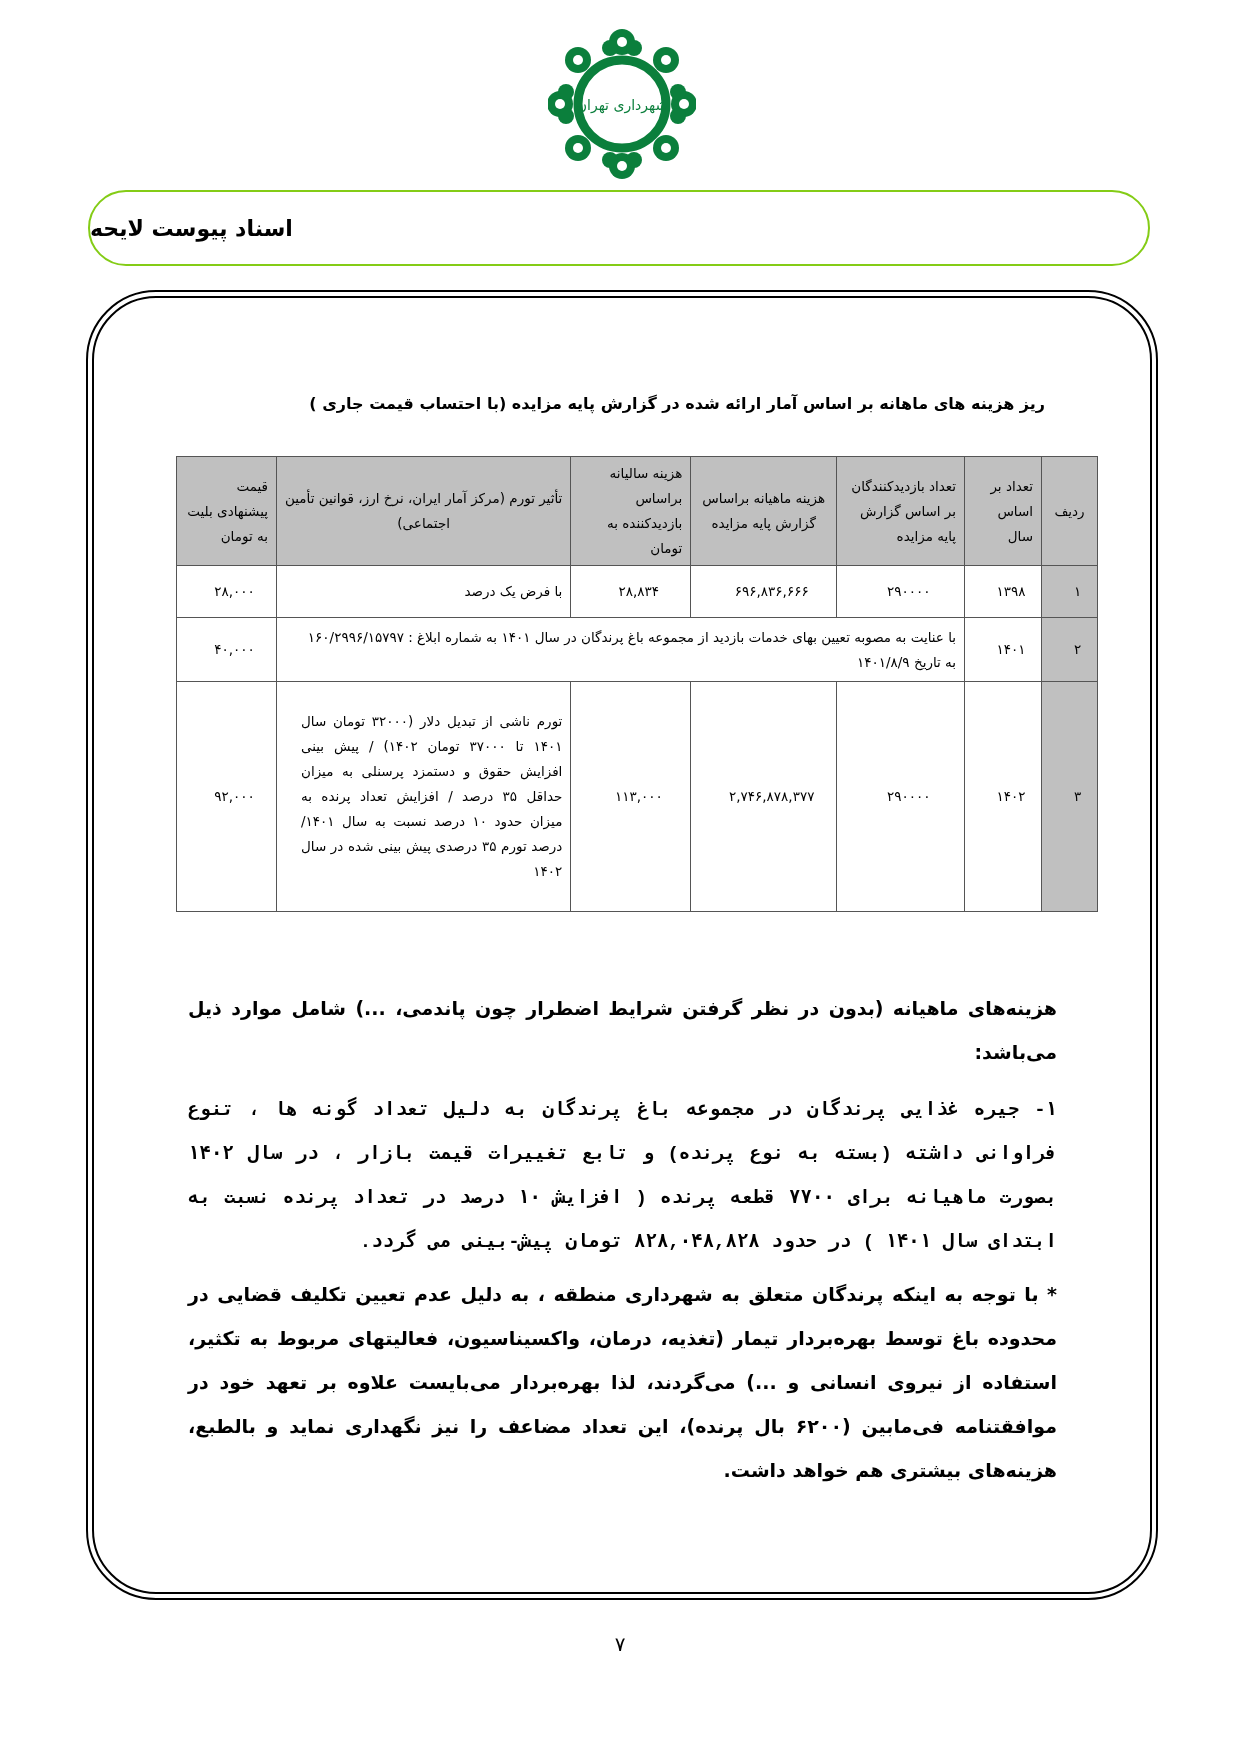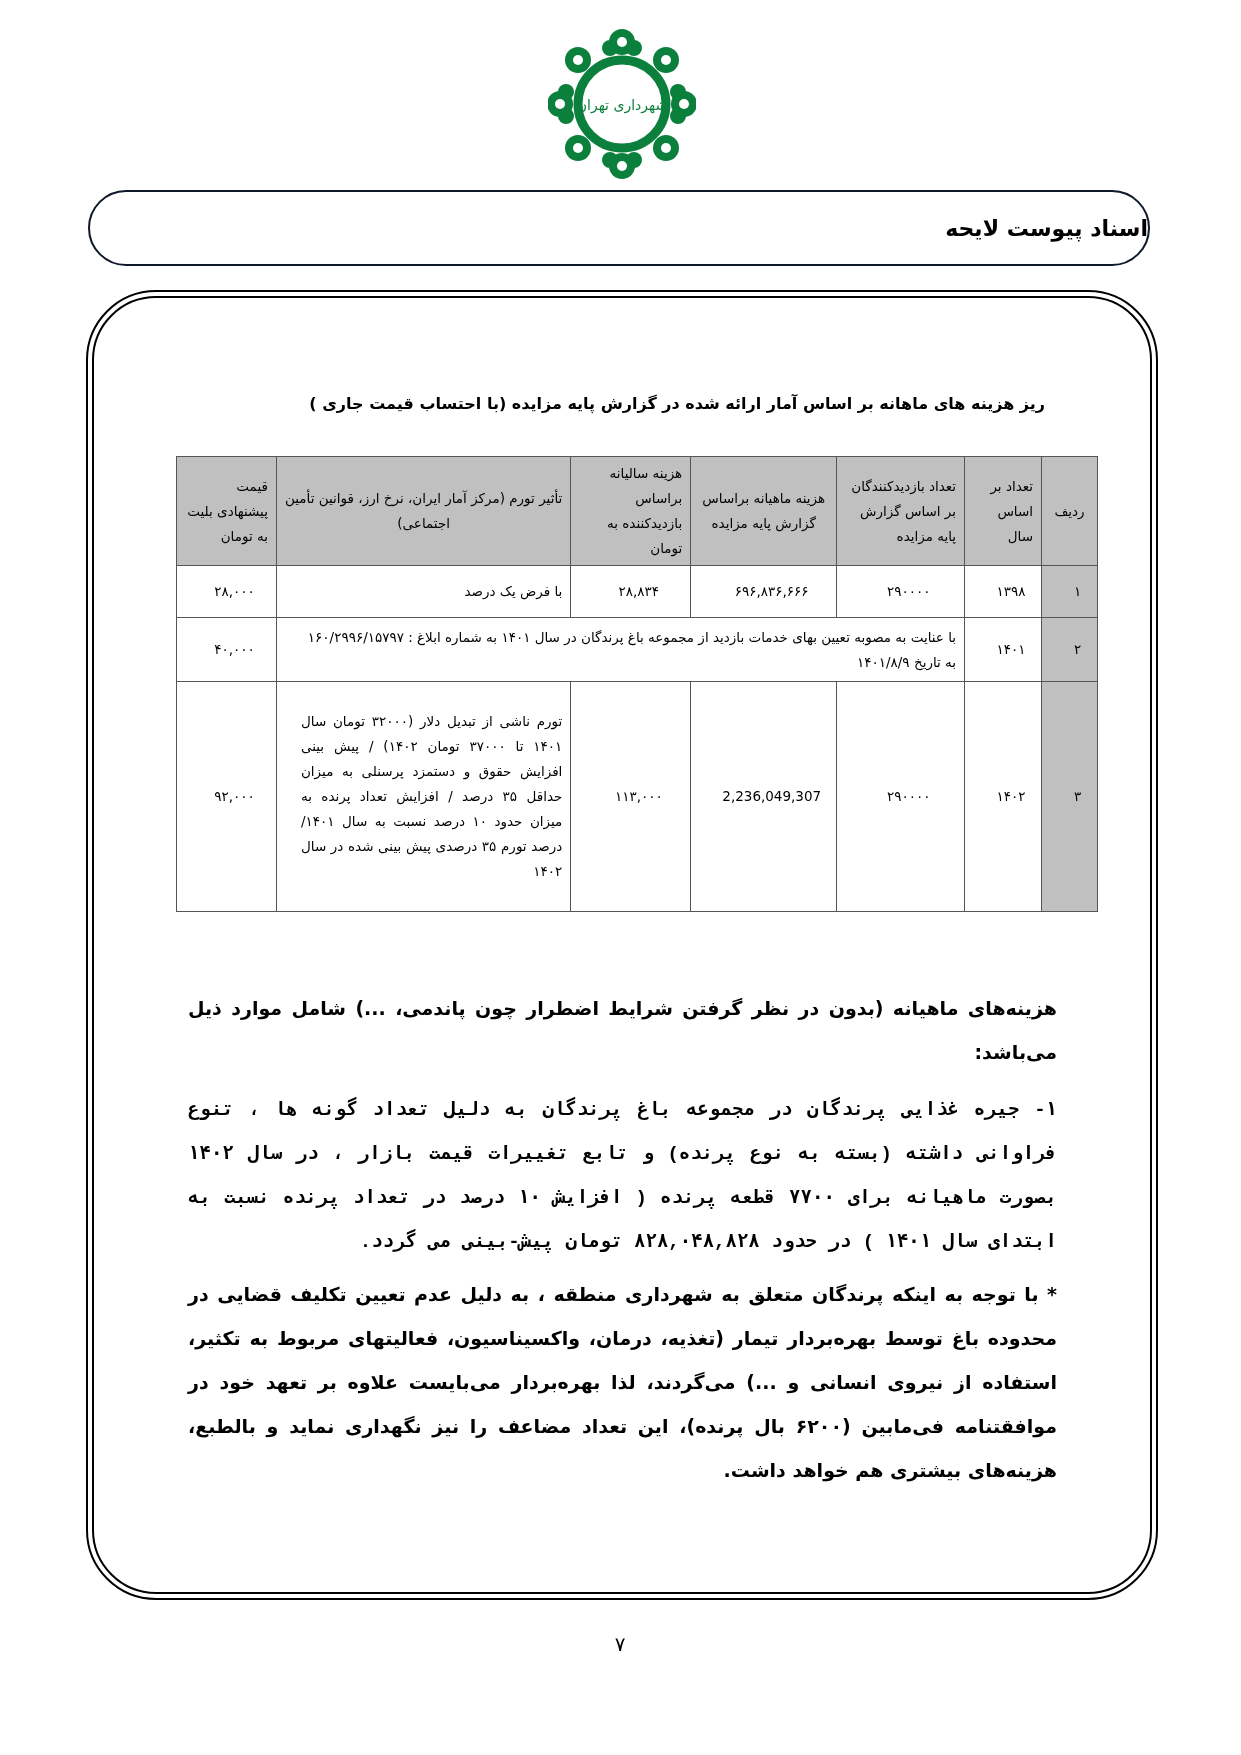--- a/index.html
+++ b/index.html
@@ -1,21 +1,21 @@
 <!DOCTYPE html>
 <html><head>
 <meta charset="utf-8">
 <style>
   html, body { margin:0; padding:0; background:#ffffff; }
   body { width:1241px; height:1755px; position:relative; overflow:hidden;
          font-family:"DejaVu Sans", sans-serif; color:#000; }
   .logo { position:absolute; left:548px; top:28px; width:148px; height:152px; }
   .title-box { position:absolute; left:88px; top:190px; width:1062px; height:76px;
-               border:2px solid #0f172a; border-radius:40px; box-sizing:border-box;
-               display:flex; align-items:center; justify-content:flex-end; }
+               border:2px solid #84cc16; border-radius:40px; box-sizing:border-box;
+               display:flex; align-items:center; justify-content:flex-start; }
   .title-box span { font-family:"DejaVu Sans", sans-serif; font-weight:bold; font-size:22px; direction:rtl; }
   .frame { position:absolute; left:86px; top:290px; width:1072px; height:1310px;
            border:2px solid #000; border-radius:70px; box-sizing:border-box; }
   .frame-inner { position:absolute; left:92px; top:296px; width:1060px; height:1298px;
            border:2px solid #000; border-radius:64px; box-sizing:border-box; }
   .table-title { position:absolute; left:180px; top:394px; width:865px; text-align:right; direction:rtl;
                  font-weight:bold; font-size:16px; }
   table.data { position:absolute; left:176px; top:456px; width:922px; border-collapse:collapse; direction:rtl;
                font-family:"DejaVu Sans", sans-serif; font-size:13.5px; }
   table.data td, table.data th { border:1.5px solid #555; padding:4px 8px; vertical-align:middle; line-height:25px; }
@@ -110,21 +110,21 @@
     <tr style="height:64px">
       <td class="idx">۲</td>
       <td class="num">۱۴۰۱</td>
       <td colspan="4">با عنایت به مصوبه تعیین بهای خدمات بازدید از مجموعه باغ پرندگان در سال ۱۴۰۱ به شماره ابلاغ : ۱۶۰/۲۹۹۶/۱۵۷۹۷ به تاریخ ۱۴۰۱/۸/۹</td>
       <td class="num">۴۰,۰۰۰</td>
     </tr>
     <tr style="height:230px">
       <td class="idx">۳</td>
       <td class="num">۱۴۰۲</td>
       <td class="num">۲۹۰۰۰۰</td>
-      <td class="num">2,236,049,307</td>
+      <td class="num">۲,۷۴۶,۸۷۸,۳۷۷</td>
       <td class="num">۱۱۳,۰۰۰</td>
       <td style="text-align:justify">تورم ناشی از تبدیل دلار (۳۲۰۰۰ تومان سال ۱۴۰۱ تا ۳۷۰۰۰ تومان ۱۴۰۲) / پیش بینی افزایش حقوق و دستمزد پرسنلی به میزان حداقل ۳۵ درصد / افزایش تعداد پرنده به میزان حدود ۱۰ درصد نسبت به سال ۱۴۰۱/ درصد تورم ۳۵ درصدی پیش بینی شده در سال ۱۴۰۲</td>
       <td class="num">۹۲,۰۰۰</td>
     </tr>
   </tbody>
 </table>
 
 <div class="paras">
   <p>هزینه‌های ماهیانه (بدون در نظر گرفتن شرایط اضطرار چون پاندمی، ...) شامل موارد ذیل می‌باشد:</p>
   <p class="gap">۱- جیره غذایی پرندگان در مجموعه باغ  پرندگان به دلیل تعداد گونه ها ، تنوع فراوانی داشته (بسته به نوع پرنده) و تابع تغییرات قیمت بازار ، در سال ۱۴۰۲ بصورت ماهیانه برای ۷۷۰۰  قطعه پرنده ( افزایش ۱۰ درصد در تعداد پرنده نسبت به ابتدای سال ۱۴۰۱ ) در حدود ۸۲۸,۰۴۸,۸۲۸ تومان پیش-بینی می گردد.</p>

